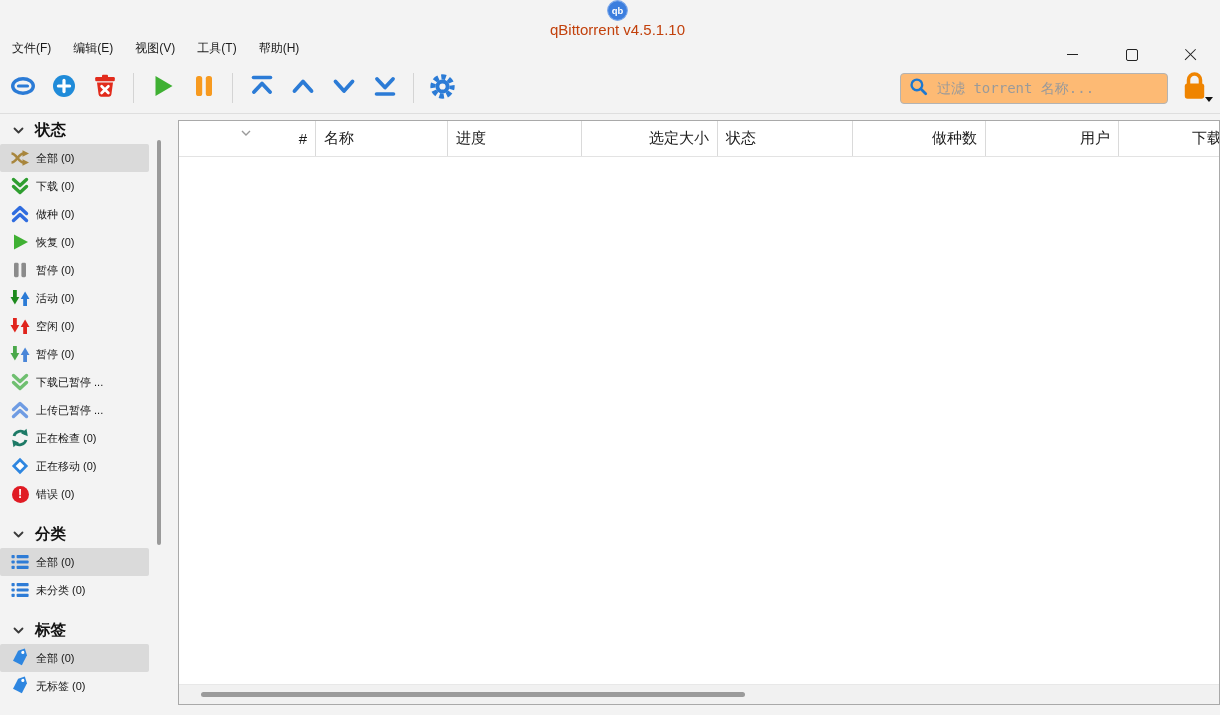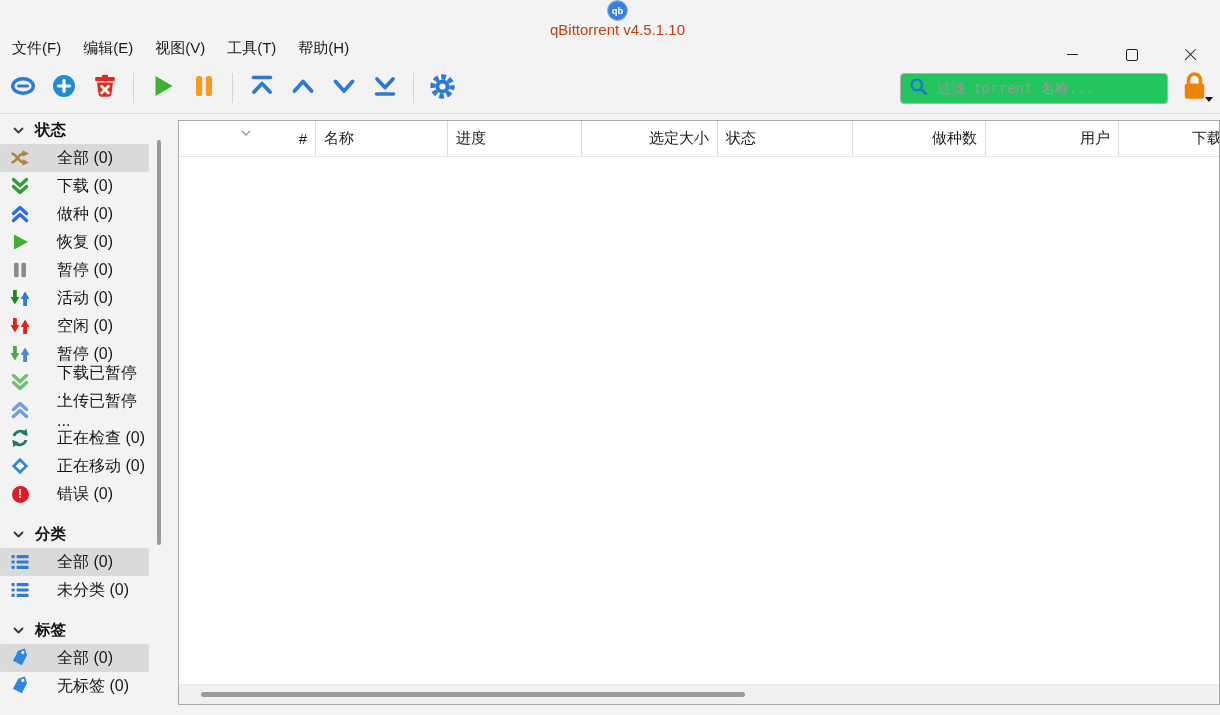--- a/index.html
+++ b/index.html
@@ -16,37 +16,37 @@
   .win-controls{margin-left:auto;display:flex;height:33px;}
   .win-btn{width:59px;height:33px;display:flex;align-items:center;justify-content:center;cursor:default;}
   .glyph-min{width:11px;height:1.4px;background:#222;}
   .glyph-max{width:10px;height:10px;border:1.3px solid #222;border-radius:2px;}
   .glyph-close{position:relative;width:13px;height:13px;}
   .glyph-close::before,.glyph-close::after{content:"";position:absolute;left:-1px;top:5.8px;width:15px;height:1.4px;background:#222;}
   .glyph-close::before{transform:rotate(45deg);}
   .glyph-close::after{transform:rotate(-45deg);}
   
   .menubar{height:30px;display:flex;align-items:center;padding-left:1px;}
-  .menu-item{padding:4px 11px;font-size:15px;color:#1a1a1a;}
+  .menu-item{padding:4px 11px;font-size:12px;color:#1a1a1a;}
   
   .toolbar{height:50px;display:flex;align-items:center;padding:0 10px 0 2px;border-bottom:1px solid #dedede;}
   .tb-btn{width:41px;height:42px;display:flex;align-items:center;justify-content:center;}
   .tb-sep{width:1px;height:30px;background:#d4d4d4;margin:0 8px;}
-  .searchbox{margin-left:auto;width:268px;height:31px;background:#22c55e;border:1px solid #b3b3b3;border-radius:4px;display:flex;align-items:center;padding-left:8px;box-sizing:border-box;}
+  .searchbox{margin-left:auto;width:268px;height:31px;background:#fdba74;border:1px solid #b3b3b3;border-radius:4px;display:flex;align-items:center;padding-left:8px;box-sizing:border-box;}
   .searchbox input{flex:1;border:none;outline:none;background:transparent;margin-left:7px;margin-right:6px;
     font-family:"DejaVu Sans Mono","Liberation Mono",monospace;font-size:14px;color:#333;min-width:0;}
   .searchbox input::placeholder{color:#9a9a9a;}
   .lock-btn{position:relative;width:32px;height:34px;margin-left:10px;display:flex;align-items:center;justify-content:center;}
   .lock-caret{position:absolute;right:-3px;bottom:3px;width:0;height:0;border-left:4px solid transparent;border-right:4px solid transparent;border-top:5px solid #111;}
   
   .main{position:absolute;top:114px;left:0;right:0;bottom:0;}
   .sidebar{position:absolute;left:0;top:2px;width:150px;}
   .section{margin-bottom:12px;}
   .section-header{height:28px;display:flex;align-items:center;padding-left:13px;gap:11px;font-weight:bold;font-size:15.5px;color:#111;}
-  .side-item{height:28px;display:flex;align-items:center;padding-left:10px;gap:27px;font-size:16px;color:#161616;}
+  .side-item{height:28px;display:flex;align-items:center;padding-left:10px;gap:6px;font-size:11px;color:#161616;}
   .side-item.selected{background:#dadada;border-radius:2px;margin-right:1px;}
   .sicon{width:20px;height:20px;flex:none;display:flex;align-items:center;justify-content:center;}
   .err-circle{width:17px;height:17px;border-radius:50%;background:#e01b24;color:#fff;display:flex;align-items:center;justify-content:center;font-size:12.5px;font-weight:bold;}
   .err-circle::after{content:"!";}
   .side-scroll{position:absolute;left:157px;top:26px;width:4px;height:405px;background:#9a9a9a;border-radius:2px;}
   
   .panel{position:absolute;left:178px;top:6px;right:0;bottom:10px;background:#fff;border:1px solid #a9a9a9;display:flex;flex-direction:column;overflow:hidden;}
   .thead{height:35px;display:flex;flex:none;background:#fff;border-bottom:1px solid #e3e3e3;position:relative;overflow:hidden;}
   .th{box-sizing:border-box;border-right:1px solid #dadada;display:flex;align-items:center;font-size:15px;color:#1c1c1c;flex:none;white-space:nowrap;}
   .th.al{padding-left:8px;justify-content:flex-start;}

